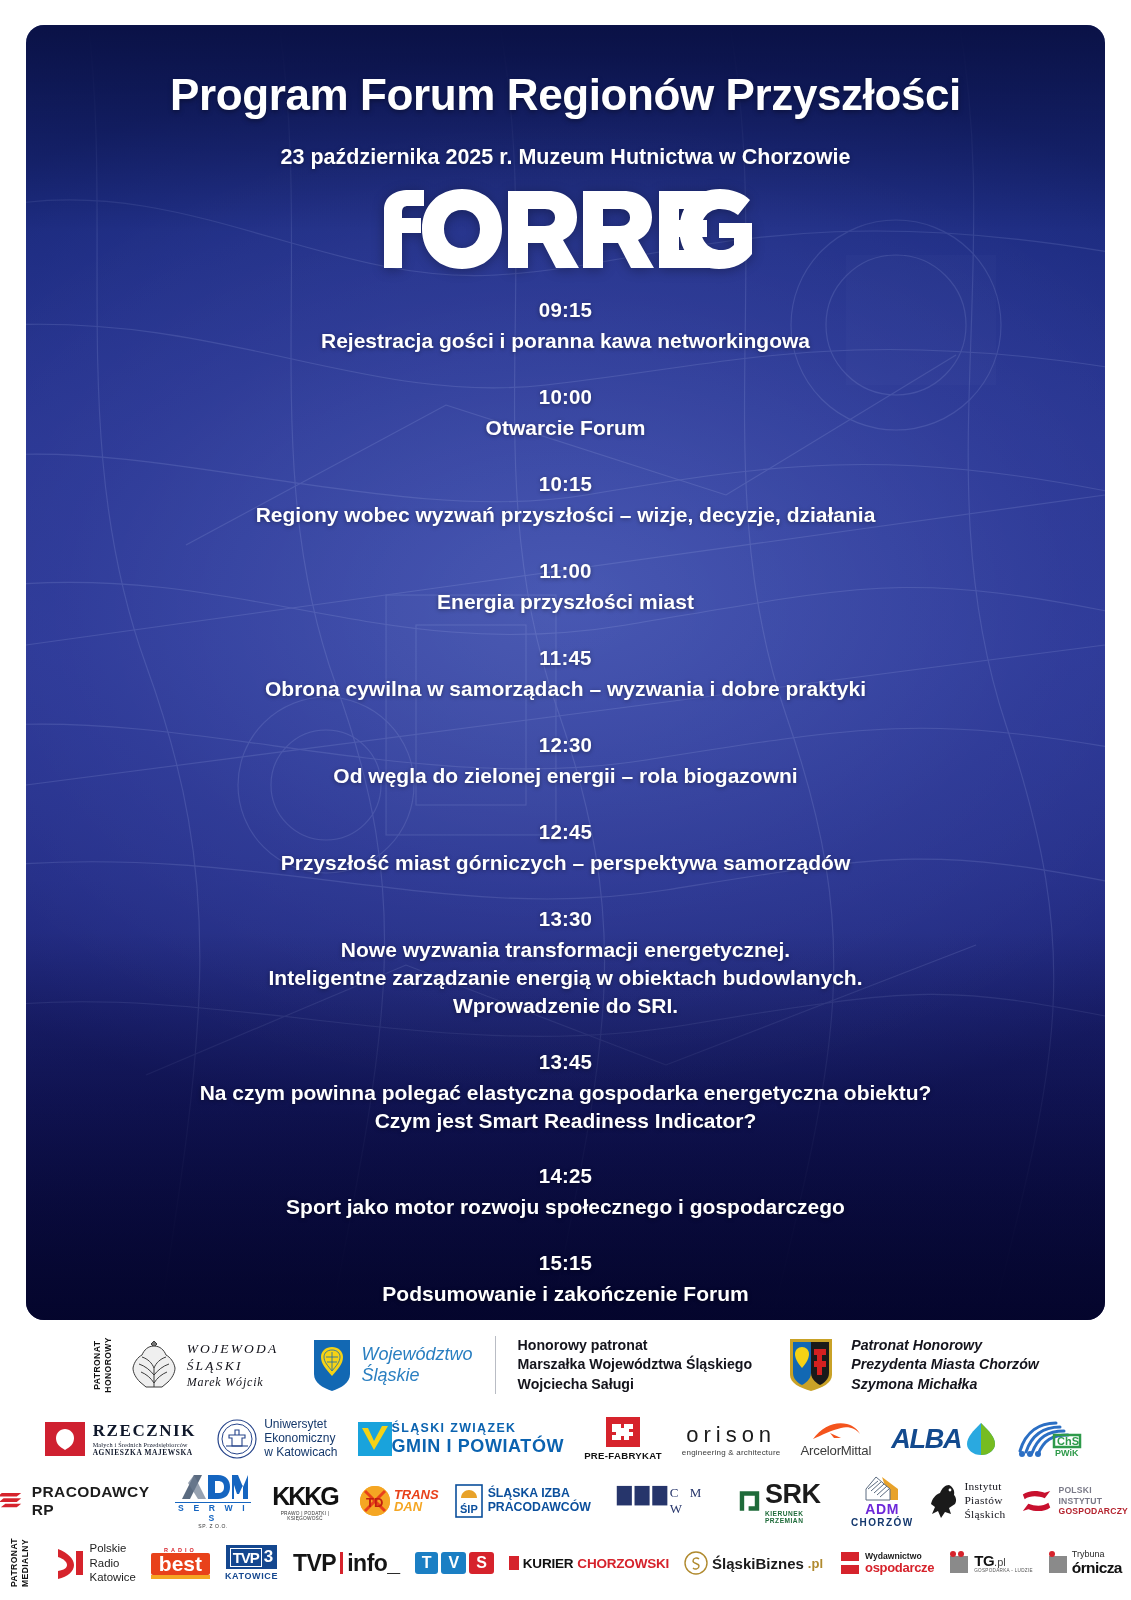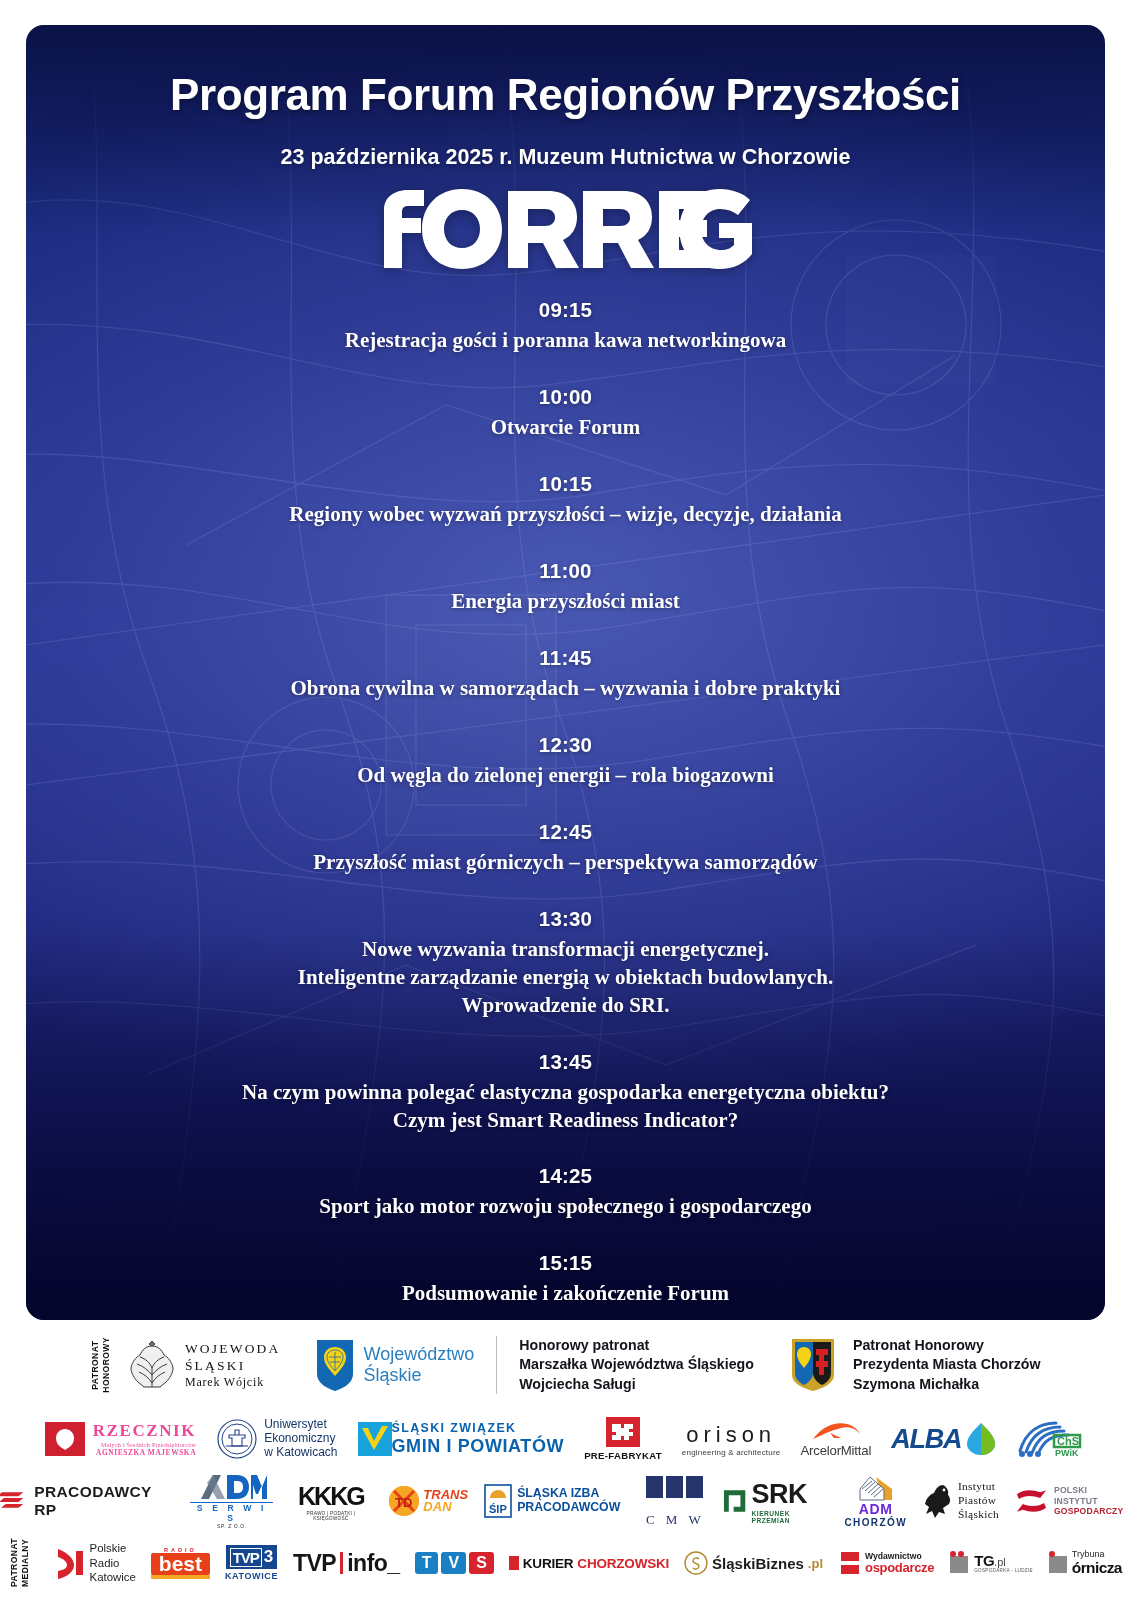--- a/index.html
+++ b/index.html
@@ -50,52 +50,52 @@
   
   .agenda { margin-top: 28px; }
   .agenda-item { margin-bottom: 30px; }
   .agenda-time {
     font-size: 20.5px; font-weight: 700; letter-spacing: .2px;
     margin-bottom: 5px; text-shadow: 0 1px 4px rgba(0,0,0,.4);
   }
   .agenda-title {
     font-size: 21px; font-weight: 700; line-height: 1.33;
     text-shadow: 0 1px 4px rgba(0,0,0,.4);
-    padding: 0 40px; white-space: pre-line; font-family: Liberation Serif, serif;
+    padding: 0 40px; white-space: pre-line;
   }
 
   
   .footer { position: absolute; left: 0; top: 1322px; width: 1131px; height: 278px; background: #fff; }
 
   .row { display: flex; align-items: center; justify-content: center; }
 
   .patron-row { height: 86px; gap: 0; padding: 0 28px; }
   .vlabel {
     writing-mode: vertical-rl; transform: rotate(180deg);
     font-size: 8.6px; font-weight: 700; letter-spacing: .4px;
     line-height: 1.25; color: #111; text-align: center; white-space: pre-line;
     margin-right: 16px;
   }
-  .patron-block { display: flex; align-items: center; gap: 9px; }
+  .patron-block { display: flex; align-items: center; gap: 9px; font-style: italic; }
   .patron-text { font-family: "Liberation Serif", serif; color: #12121a; line-height: 1.28; text-align: left; }
   .patron-text .l1 { font-size: 13.5px; letter-spacing: 2.2px; }
   .patron-text .l2 { font-size: 13.5px; letter-spacing: 2.2px; }
   .patron-text .l3 { font-size: 12px; letter-spacing: .8px; }
   .woj-text { color: #2a7fc1; font-size: 18px; line-height: 1.18; text-align: left; }
   .divider { width: 1px; height: 58px; background: #b9bcc4; margin: 0 22px; }
   .hon-text { font-size: 14.2px; font-weight: 700; color: #14141c; line-height: 1.38; text-align: left; white-space: pre-line; }
 
   .sponsor-row { height: 62px; gap: 20px; }
   .sponsor-row.r2 { gap: 16px; }
   .media-row { height: 62px; gap: 15px; }
 
   .logo { display: flex; align-items: center; justify-content: center; }
 
   
-  .t-rzecznik { font-family: "Liberation Serif", serif; text-align:right; color:#ec4899; }
+  .t-rzecznik { font-family: "Liberation Serif", serif; text-align:left; color:#0f172a; }
   .t-rzecznik .a { font-size: 17px; letter-spacing: 1.6px; font-weight: 700; }
   .t-rzecznik .b { font-size: 6.2px; letter-spacing: .2px; }
   .t-rzecznik .c { font-size: 7.4px; letter-spacing: .6px; font-weight: 700; }
 
   .t-ue { font-size: 12px; color: #15386b; line-height: 1.14; text-align: left; }
   .t-szgip { color: #0b63b0; font-weight: 700; text-align: left; line-height: 1.12; }
   .t-szgip .a { font-size: 12.4px; letter-spacing: 1.4px; }
   .t-szgip .b { font-size: 18px; letter-spacing: .6px; }
 
   .t-orison { text-align: center; }
@@ -455,21 +455,21 @@
           <rect x="1" y="1" width="26" height="32" fill="#fff" stroke="#0b4f9c" stroke-width="1.6"></rect>
           <path d="M6 14 C6 9 10 6 14 6 C18 6 22 9 22 14 Z" fill="#e8a22a"></path>
           <text x="5" y="29" font-family="Liberation Sans, sans-serif" font-size="11" font-weight="bold" fill="#0b4f9c">ŚIP</text>
         </svg>
         <div class="t-sip">
           <div>ŚLĄSKA IZBA</div>
           <div>PRACODAWCÓW</div>
         </div>
       </div>
 
-      <div class="logo" style="flex-direction:column;margin-left:8px;">
+      <div class="logo" style="flex-direction:row;margin-left:8px;">
         <svg width="62" height="38" viewBox="0 0 62 38">
           <rect x="2" y="2" width="17" height="22" fill="#26356b"></rect>
           <rect x="22" y="2" width="17" height="22" fill="#26356b"></rect>
           <rect x="42" y="2" width="17" height="22" fill="#26356b"></rect>
         </svg>
         <div class="t-cmw">C M W</div>
       </div>
 
       <div class="logo" style="gap:4px;">
         <svg width="26" height="26" viewBox="0 0 26 26">

